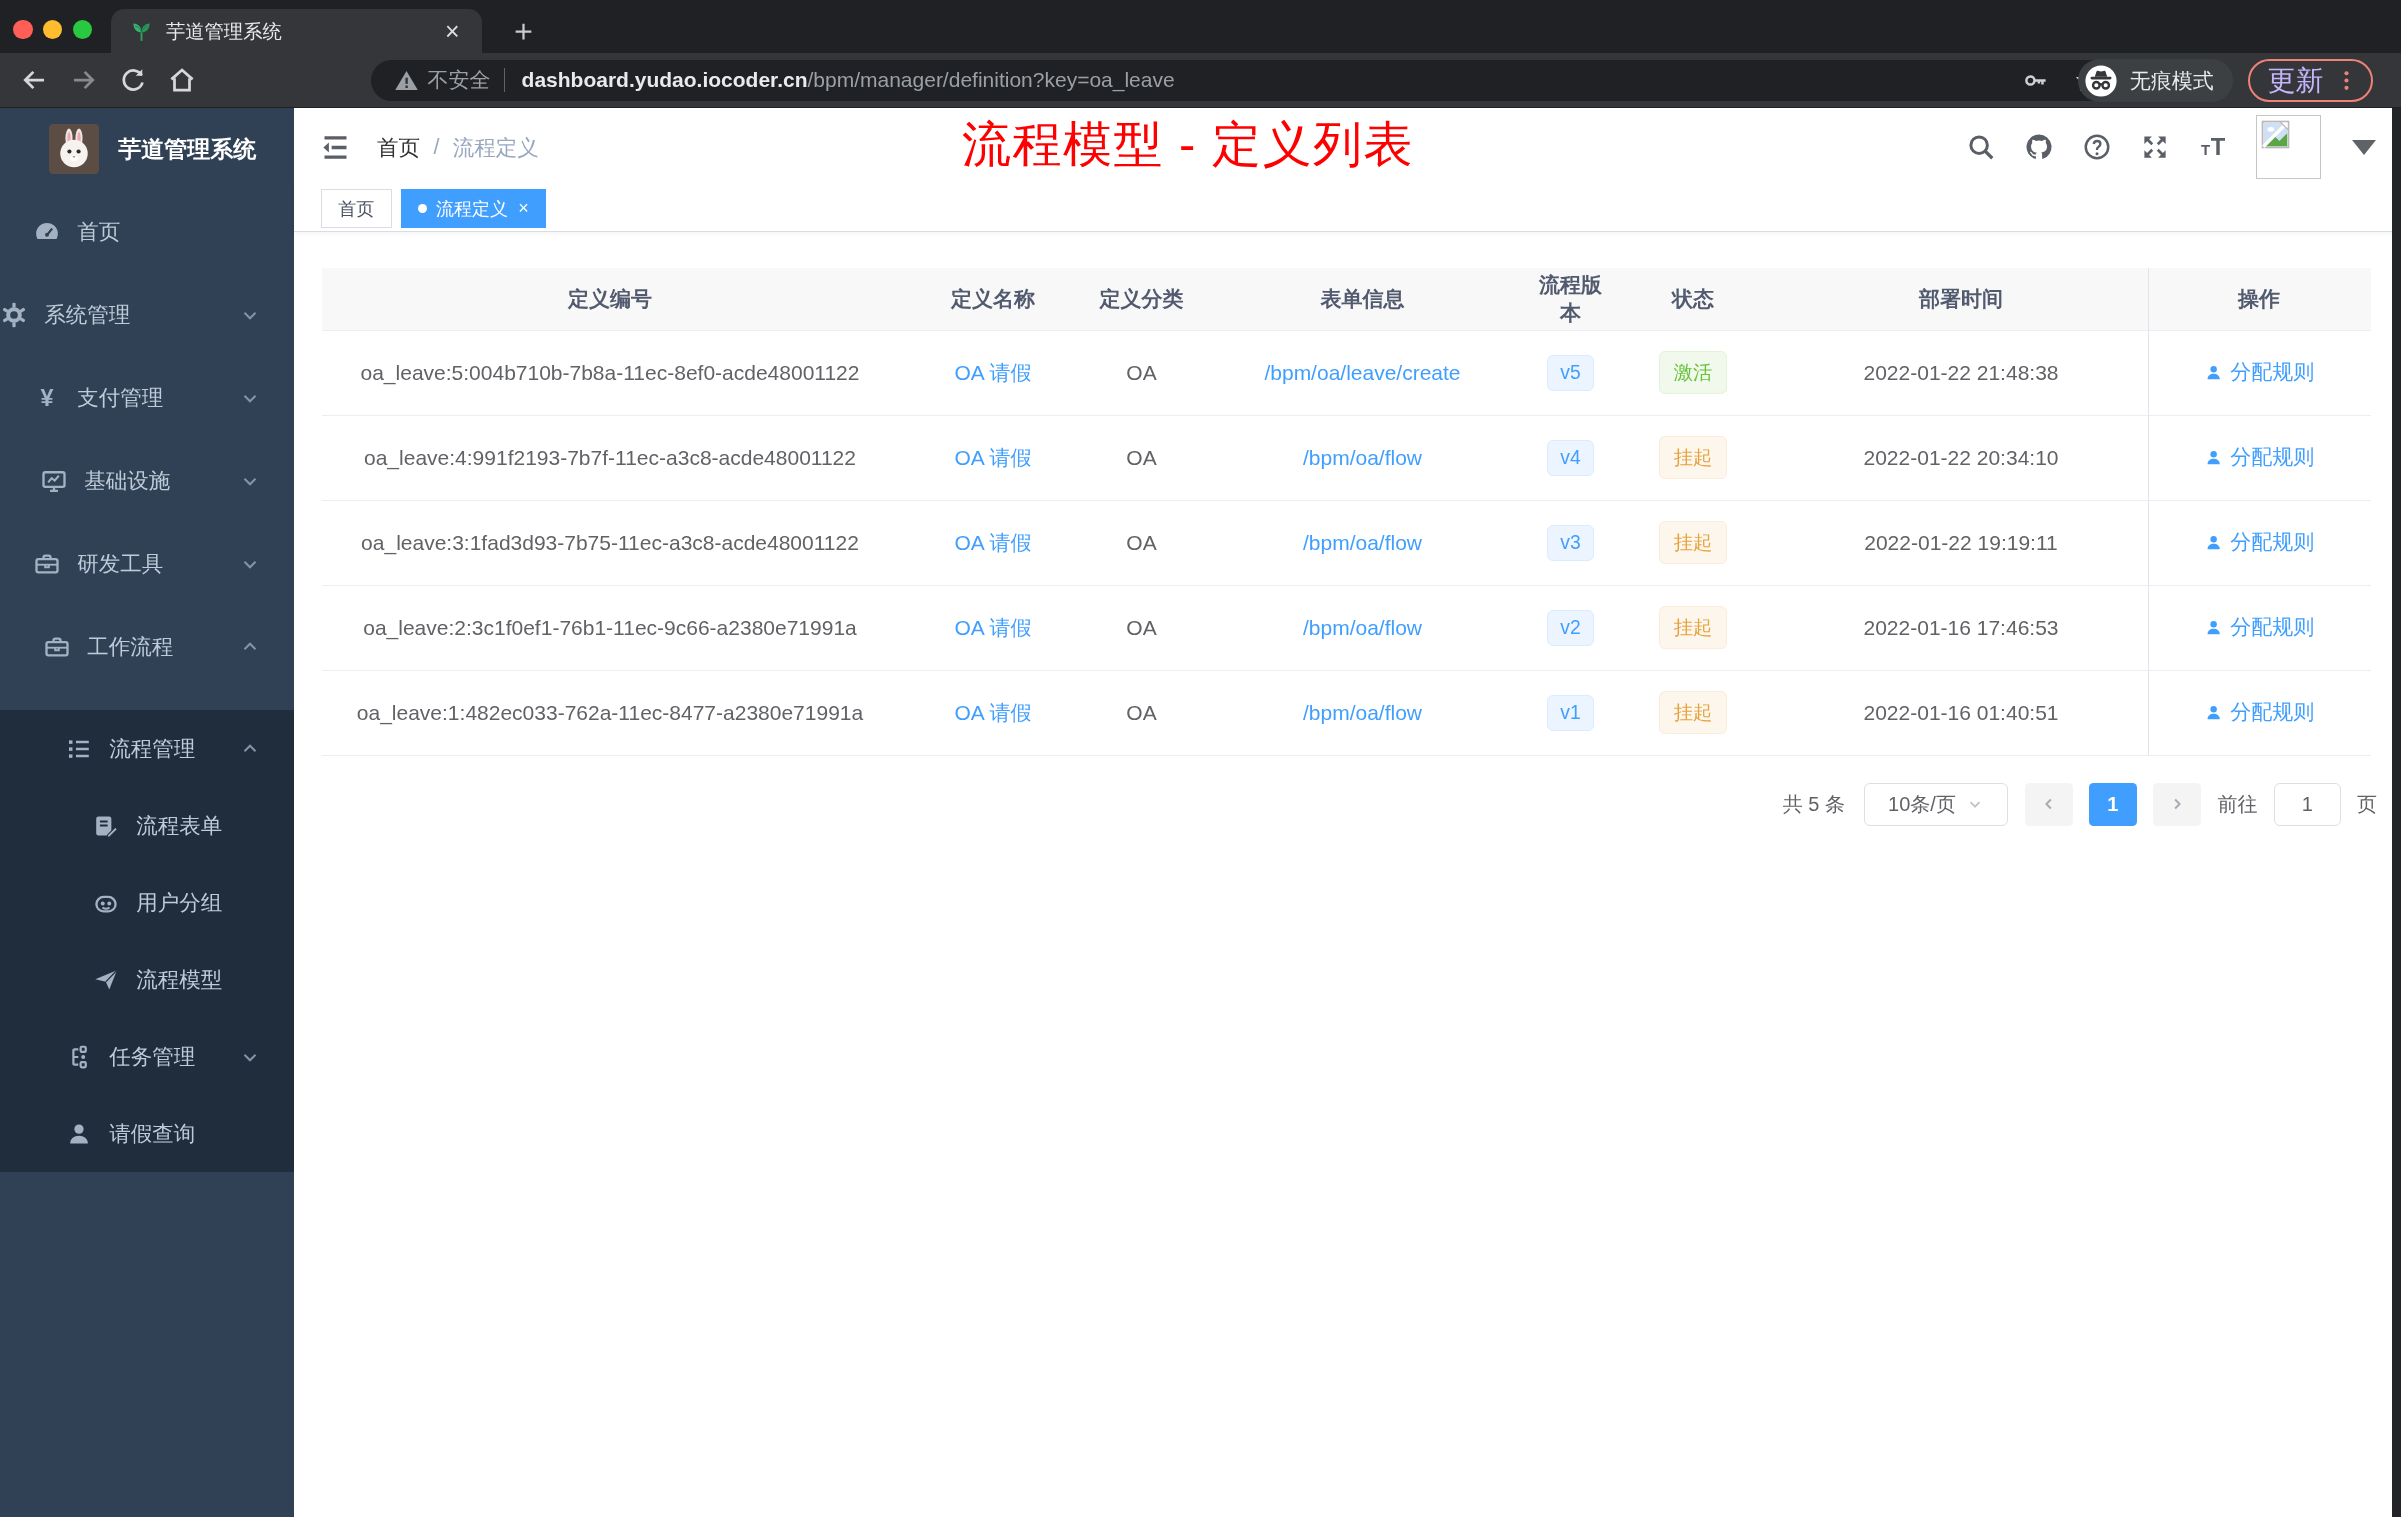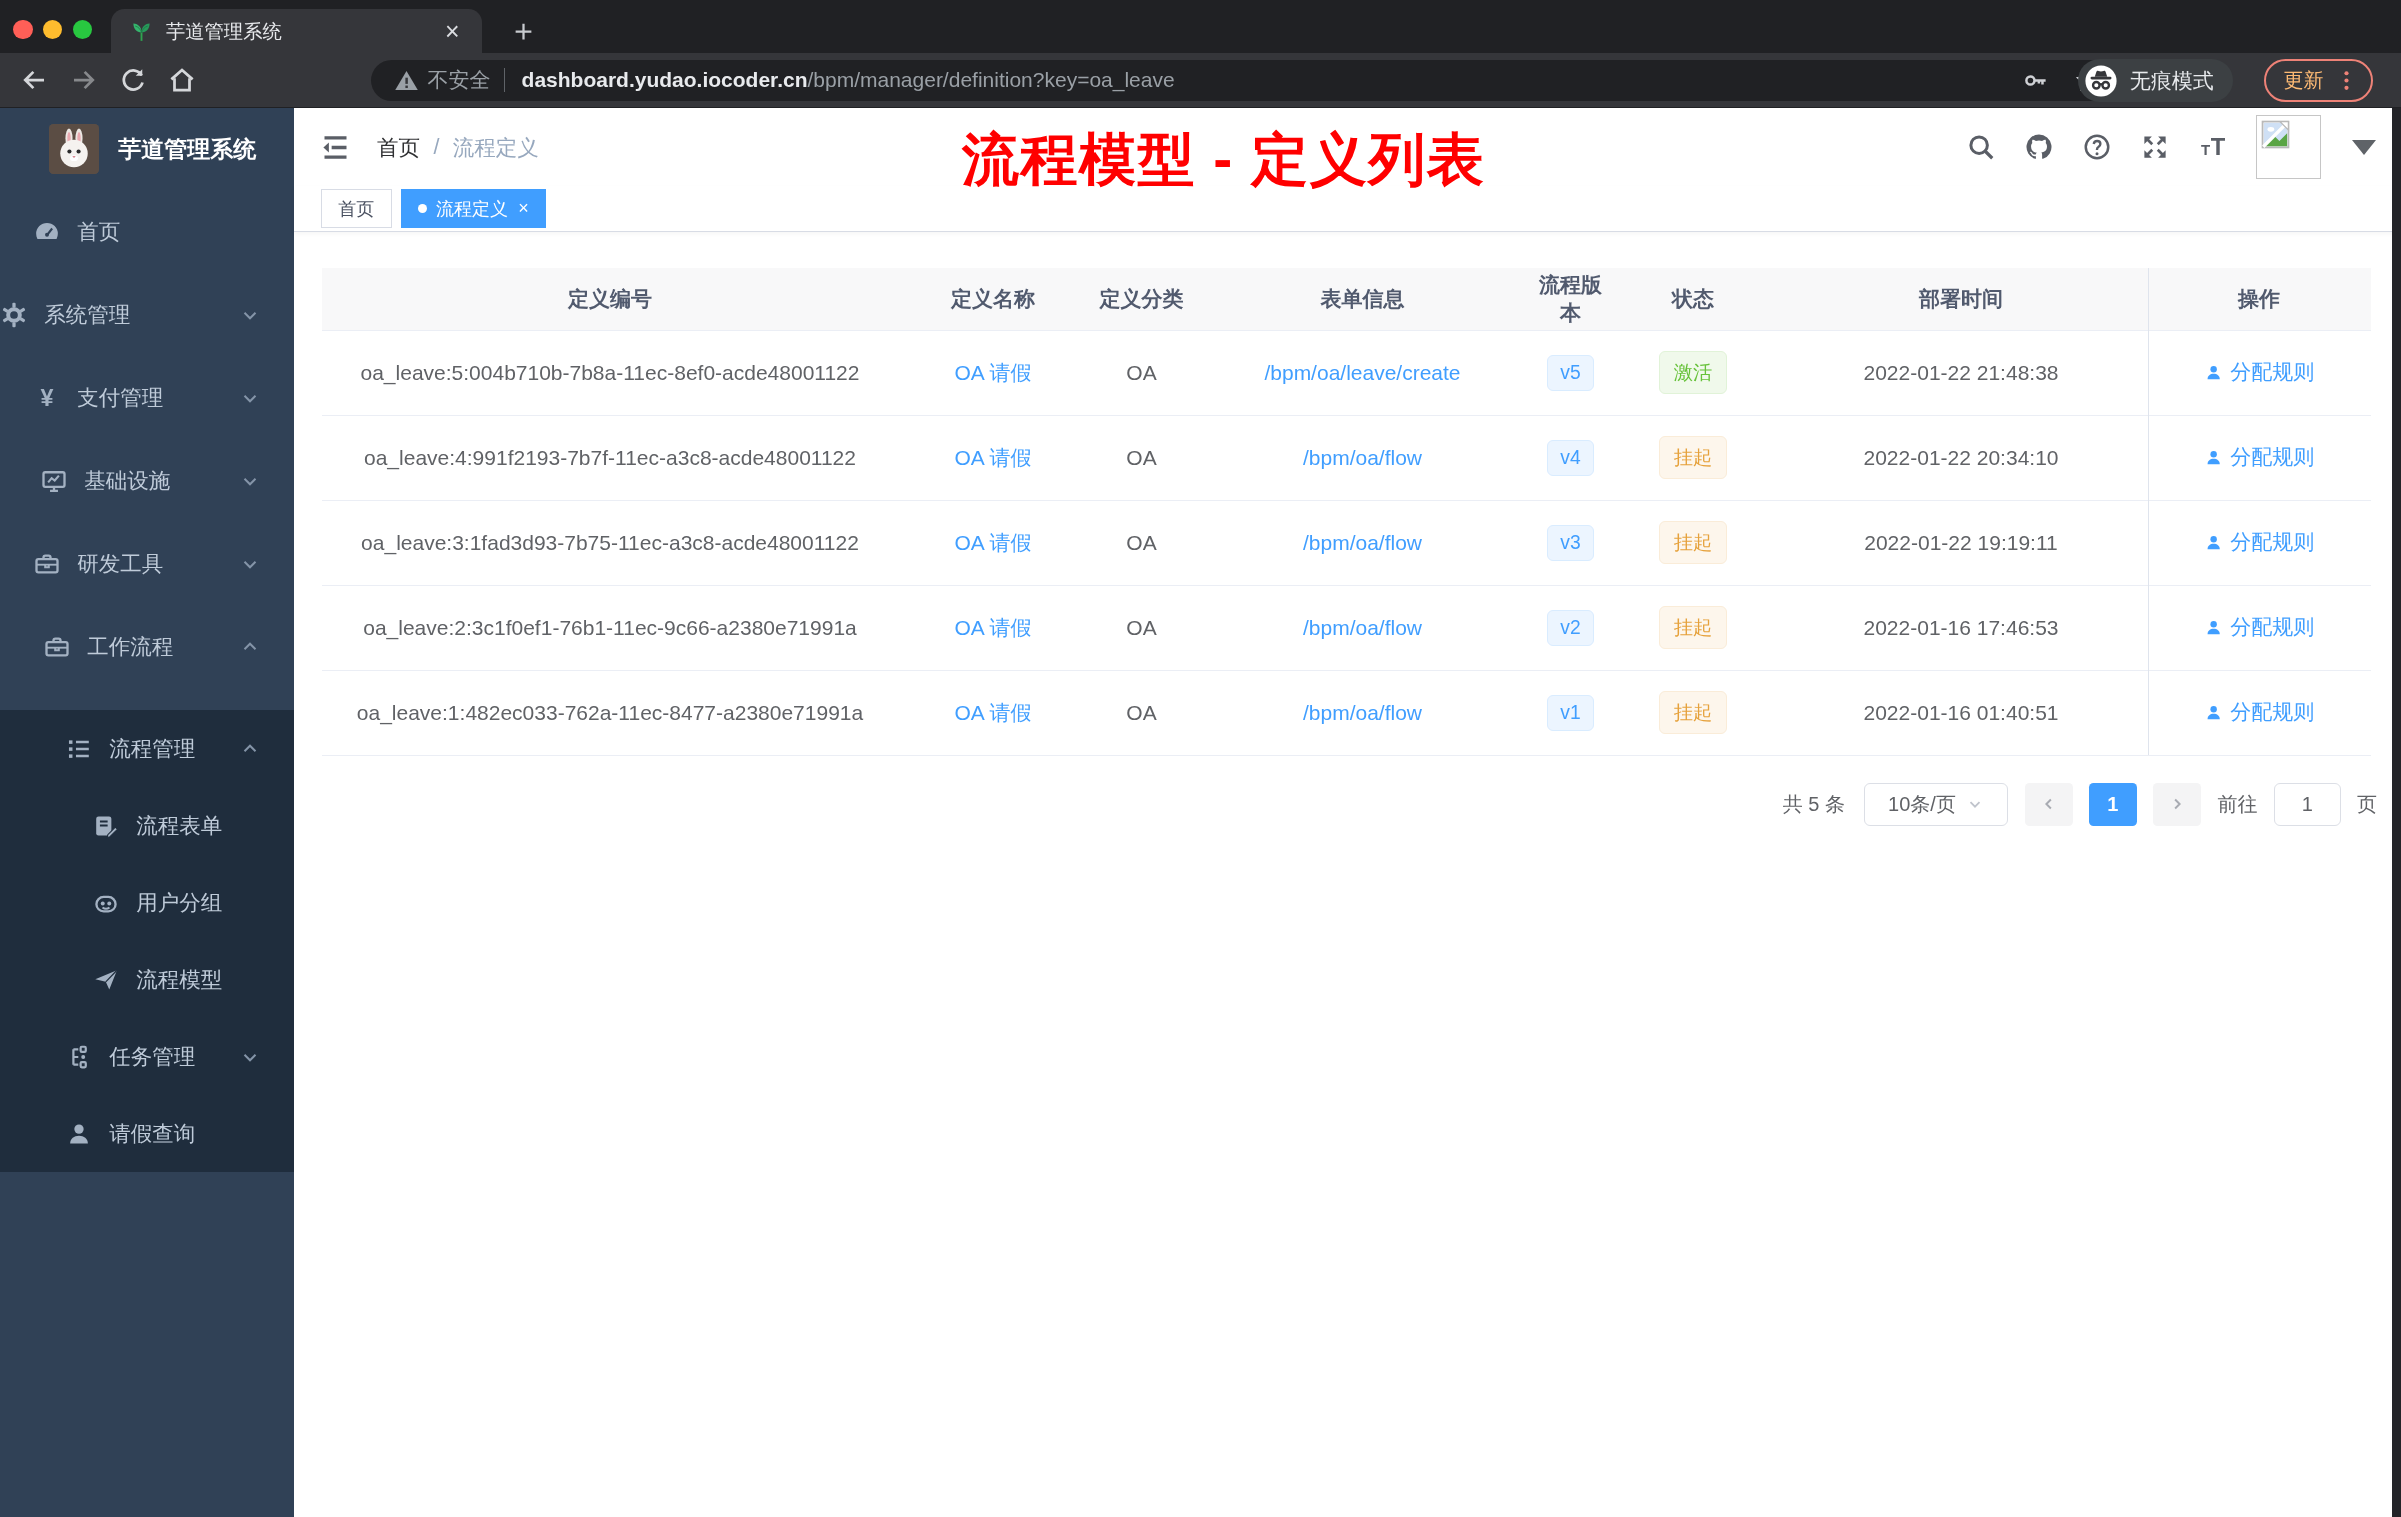--- a/index.html
+++ b/index.html
@@ -28,21 +28,21 @@
   .url-sep { width:1.5px; height:24px; background:#5f6368; margin-right:16.3px; }
   .url-domain { color:#e8eaed; font-size:21px; font-weight:bold; }
   .url-path { color:#9aa0a6; font-size:21px; }
   .pill-spacer { flex:1; }
   .pill-icon { width:27px; height:27px; color:#cfd1d5; margin-left:25px; }
   .incog { position:absolute; right:168px; top:6px; height:43px; background:#3c4043; border-radius:22px;
     display:flex; align-items:center; gap:12px; padding:0 19.3px 0 6px;justify-content:center; }
   .incog-label { color:#e8eaed; font-size:21px; }
   .updatebtn { position:absolute; right:28px; top:6px; height:43px; border:2.2px solid #ee8277;
     border-radius:22px; display:flex; align-items:center; gap:10.4px; padding:0 12px 0 18px; }
-  .update-label { color:#fdba74; font-size:20px; }
+  .update-label { color:#c4b5fd; font-size:28px; }
 
   
   .app { position:absolute; top:108px; left:0; width:2401px; height:1410px; display:flex; }
   .scroll-strip { position:absolute; top:108px; right:0; width:9px; height:1410px; background:#232428; z-index:60; }
 
   
   .sidebar { width:294px; background:#304156; flex-shrink:0; color:#bfcbd9; }
   .logo-row { height:82px; display:flex; align-items:center; padding-left:49px; gap:19.3px; }
   .logo-img { width:50px; height:50px; border-radius:4.5px; overflow:hidden; flex-shrink:0; }
   .logo-title { color:#fff; font-size:23px; font-weight:bold; white-space:nowrap; }
@@ -69,21 +69,21 @@
     border-top:15px solid #5f6368; margin-left:3px; }
 
   .tagsbar { height:46px; background:#fff; border-bottom:1.5px solid #d8dce5;
     box-shadow:0 1.5px 4.5px rgba(0,0,0,.04); display:flex; align-items:center; padding:0 27px; gap:9px; }
   .tag { height:39px; display:flex; align-items:center; padding:0 16.3px; font-size:18px;
     border:0.7px solid #d8dce5; background:#fff; color:#495060; cursor:pointer; }
   .tag.active { background:var(--accent); border-color:var(--accent); color:#fff; }
   .tag-dot { width:9px; height:9px; border-radius:50%; background:#fff; margin-right:9px; }
   .tag-close { margin-left:10.4px; font-size:18px; }
 
-  .annotation { position:absolute; left:668px; top:14px; font-size:57px; font-weight:700;
+  .annotation { position:absolute; left:668px; top:4px; font-size:49px; font-weight:400;
     color:var(--annotation); white-space:nowrap; z-index:10; letter-spacing:1.5px; }
 
   
   .content { padding:36px 0 0 27.5px; }
   .tablewrap { position:relative; width:2049px; }
   table { border-collapse:collapse; table-layout:fixed; width:2049px; font-size:21px; }
   thead th { height:62px; background:#f8f8f9; color:#515a6e; font-weight:bold; font-size:21px; text-align:center; }
   tbody td { height:85px; border-bottom:1.5px solid #ebeef5; color:#606266; text-align:center; }
   tbody tr:first-child td { border-top:1.5px solid #ebeef5; }
   .link { color:var(--accent); cursor:pointer; }

